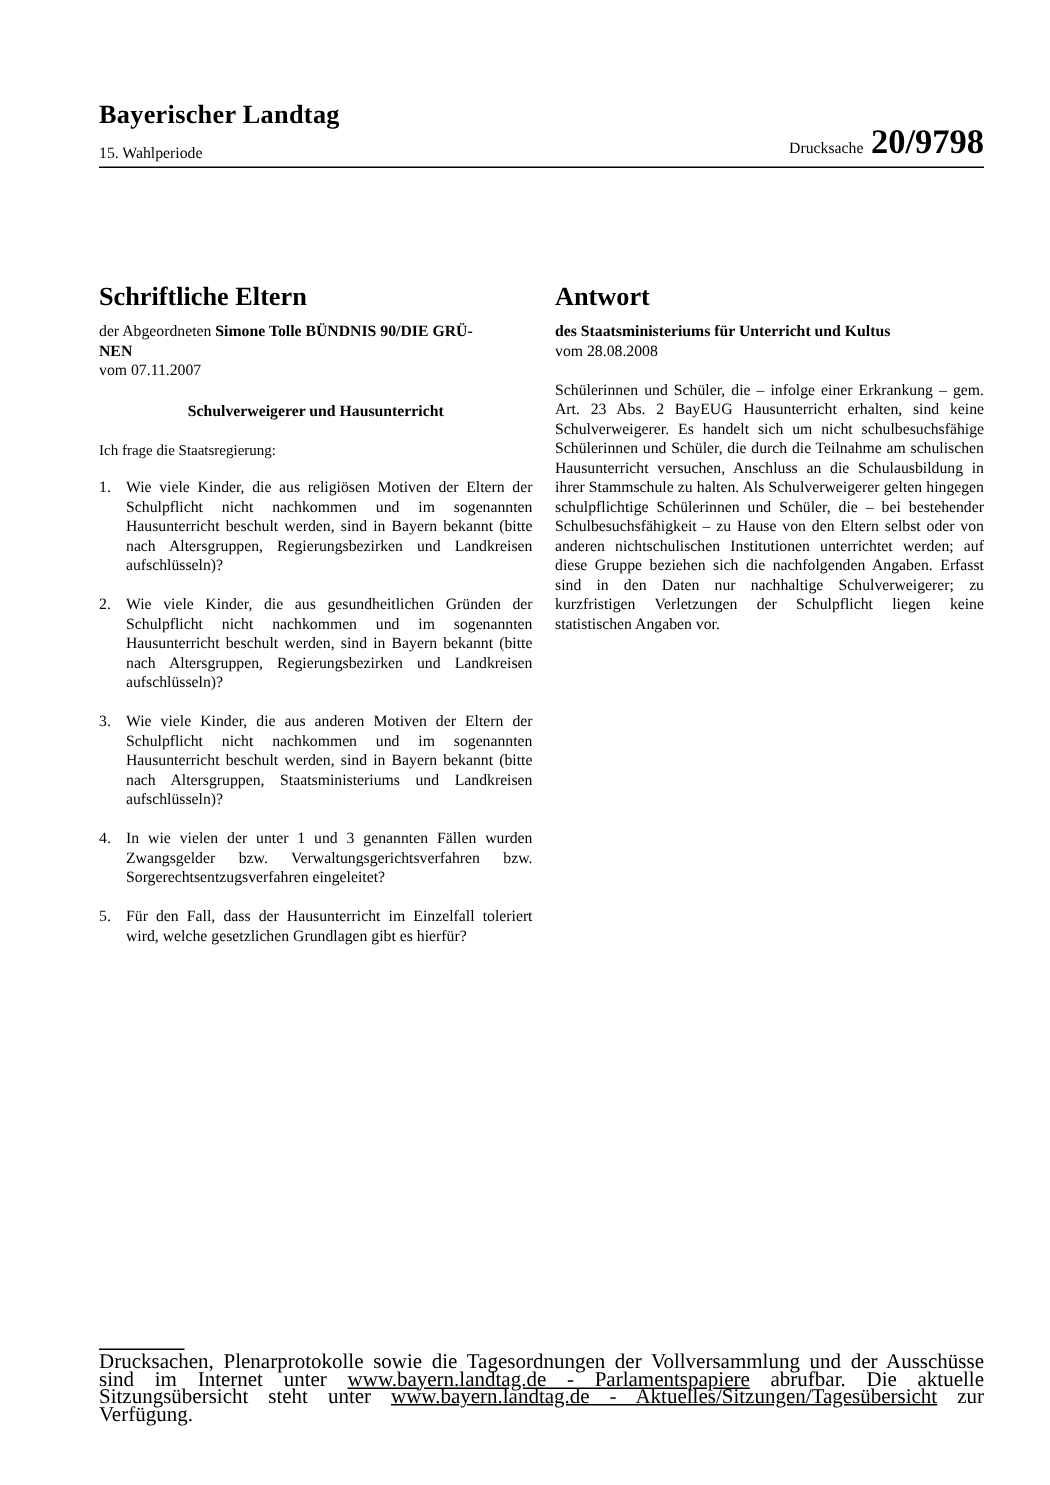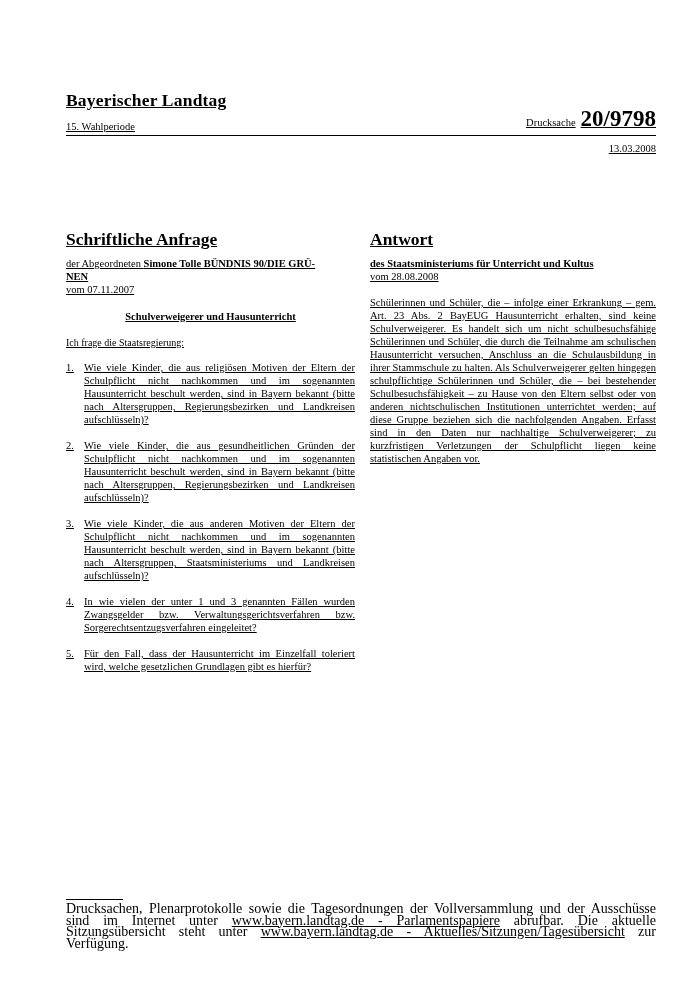--- a/index.html
+++ b/index.html
@@ -5,21 +5,21 @@
   * { margin: 0; padding: 0; box-sizing: border-box; }
   html, body { background: #ffffff; }
   body {
     width: 700px;
     height: 990px;
     position: relative;
     overflow: hidden;
     font-family: "Liberation Serif", "DejaVu Serif", serif;
     color: #000;
   }
-  .page { position: absolute; inset: 0; padding: 90px 44px 0 66px; text-decoration: underline; }
+  .page { position: absolute; inset: 0; padding: 66px 44px 0 66px; }
 
   
   .masthead {
     display: flex;
     justify-content: space-between;
     align-items: flex-end;
     border-bottom: 1.4px solid #000;
     padding-bottom: 3px;
   }
   .masthead-title { font-size: 17.5px; font-weight: bold; letter-spacing: 0.2px; }
@@ -62,27 +62,26 @@
   <header>
     <div class="masthead">
       <div class="masthead-left">
         <div class="masthead-title">Bayerischer Landtag</div>
         <div class="legislature">15. Wahlperiode</div>
       </div>
       <div class="masthead-right">
         <span>Drucksache</span><span class="doc-number">20/9798</span>
       </div>
     </div>
-    <div class="doc-date">13.03.2008</div>
   </header>
 
   <main class="columns">
 
     <section class="col-left">
-      <h2 class="col-heading">Schriftliche Anfrage</h2>
+      <h2 class="col-heading">Schriftliche Eltern</h2>
       <p class="byline"><span>der Abgeordneten </span><strong><span>Simone Tolle BÜNDNIS 90/DIE GRÜ-</span><br><span>NEN</span></strong></p>
       <p class="byline-date">vom 07.11.2007</p>
       <p class="subject">Schulverweigerer und Hausunterricht</p>
       <p class="intro">Ich frage die Staatsregierung:</p>
 
       <div>
         <div class="question">
           <span class="q-num">1.</span>
           <span class="q-text">Wie viele Kinder, die aus religiösen Motiven der Eltern der Schulpflicht nicht nachkommen und im sogenannten Hausunterricht beschult werden, sind in Bayern bekannt (bitte nach Altersgruppen, Regierungsbezirken und Landkreisen aufschlüsseln)?</span>
         </div>

